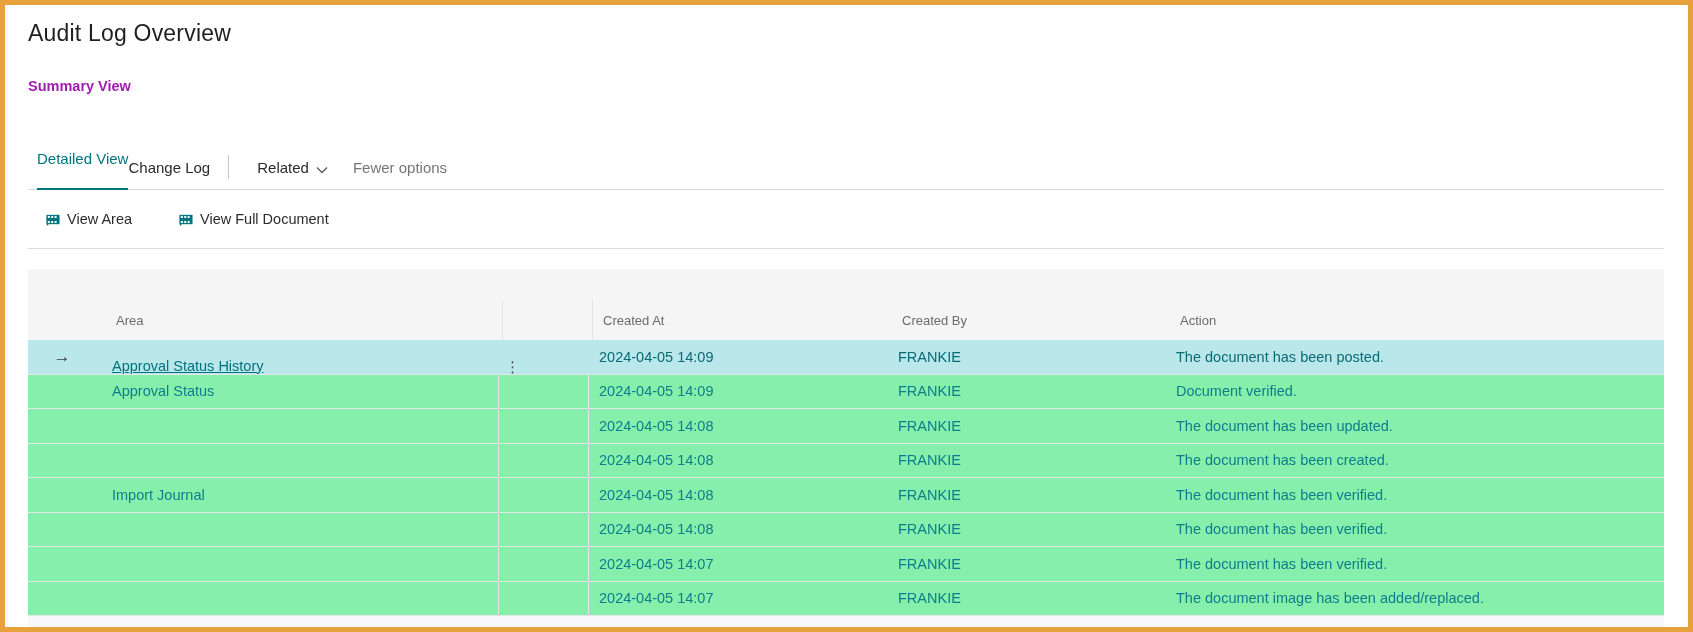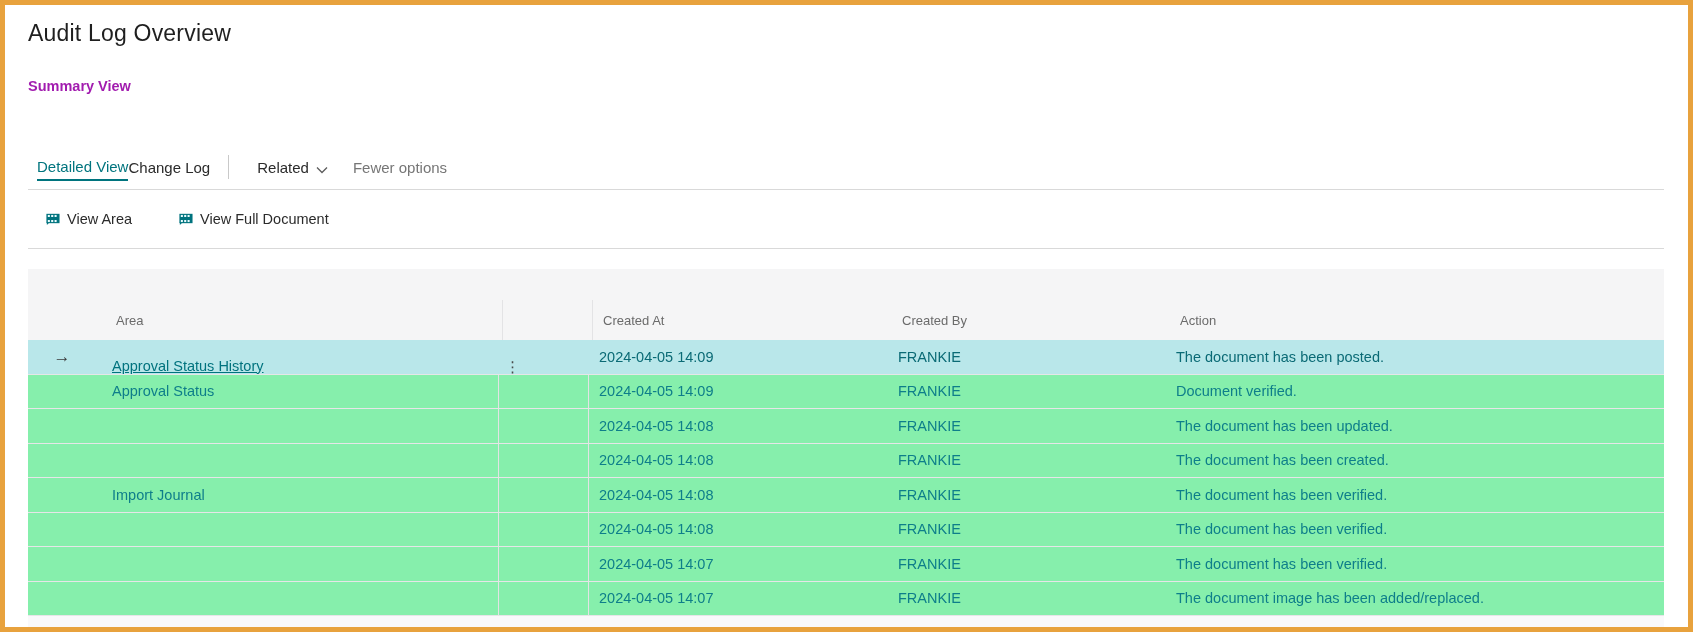--- a/index.html
+++ b/index.html
@@ -21,35 +21,35 @@
     position:absolute;left:28px;top:78px;font-size:14.5px;font-weight:700;color:#a21caf;
   }
   
   .tabstrip{
     position:absolute;left:28px;top:145px;width:1636px;height:45px;
     border-bottom:1px solid #d9d9d9;box-sizing:border-box;
     display:flex;align-items:center;
   }
   .tab{font-size:15px;color:#2b2b2b;cursor:pointer;white-space:nowrap;}
   .tab.active{
-    color:#00747E;border-bottom:2px solid #00747E;padding-bottom:4px;margin-bottom:-5px;
+    color:#00747E;border-bottom:2px solid #00747E;padding-bottom:21px;margin-bottom:-5px;
   }
   .tab-first{margin-left:9px;}
   .tab-gap{}
   .tab-sep{width:1px;height:24px;background:#c9c9c9;margin-left:18px;}
   .menu-tab{margin-left:28px;display:flex;align-items:center;font-size:15px;color:#2b2b2b;cursor:pointer;}
   .menu-tab .chev{margin-left:7px;margin-top:2px;}
   .fewer{margin-left:25px;font-size:15px;color:#767676;cursor:pointer;}
   
   .actionbar{
     position:absolute;left:28px;top:190px;width:1636px;height:59px;
     border-bottom:1px solid #d9d9d9;box-sizing:border-box;
     display:flex;align-items:center;
   }
-  .action{display:flex;align-items:flex-start;cursor:pointer;}
+  .action{display:flex;align-items:center;cursor:pointer;}
   .action .ico{display:inline-flex;margin-right:7px;}
   .action .lbl{font-size:14.5px;color:#2b2b2b;}
   .action-first{margin-left:17px;}
   .action-gap{margin-left:46px;}
   
   .table-caption{
     position:absolute;left:28px;top:269px;width:1636px;height:71px;background:#f5f5f6;
   }
   .header-row{
     position:absolute;left:4px;bottom:0;width:100%;height:40px;display:flex;box-sizing:border-box;

